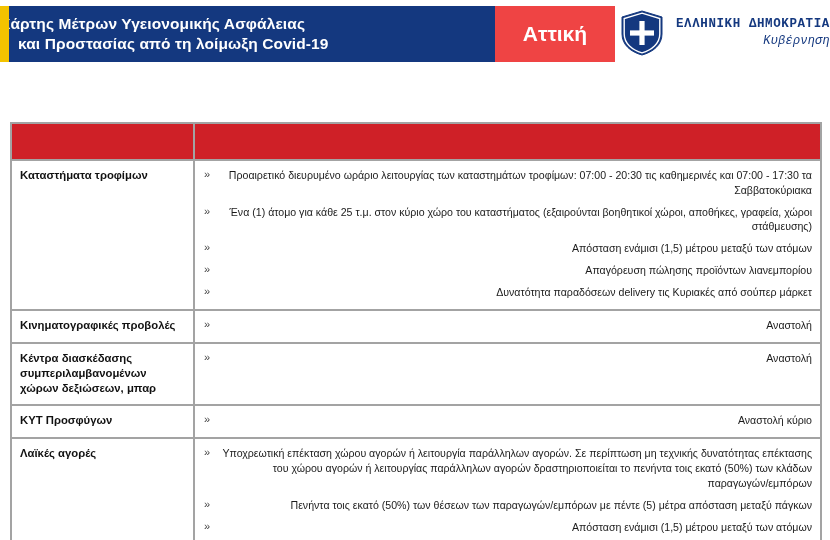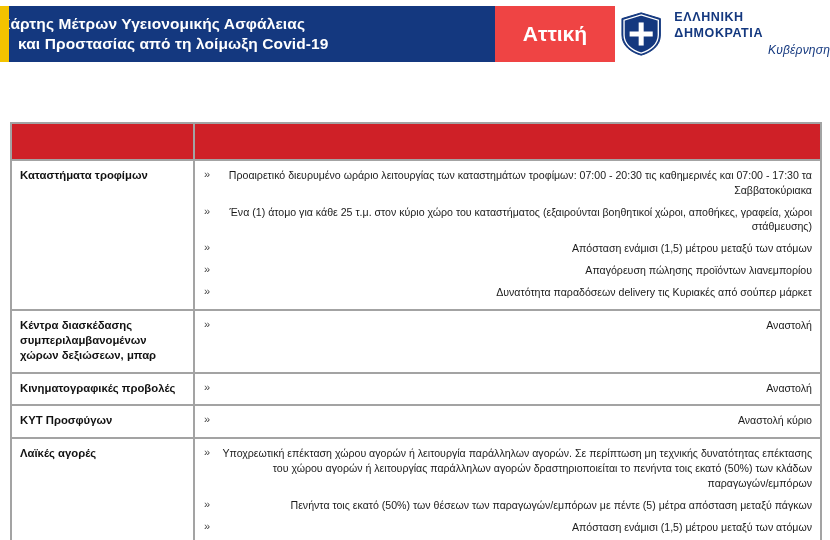--- a/index.html
+++ b/index.html
@@ -69,20 +69,21 @@
   }
   .header-spacer { flex: 1 1 auto; background: #ffffff; }
 
   .gov-logo {
     position: absolute;
     left: 620px;
     top: 10px;
     display: flex;
     align-items: center;
     gap: 12px;
+    font-family: Liberation Mono, monospace;
   }
   .gov-emblem {
     width: 44px;
     height: 46px;
   }
   .gov-text {
     line-height: 1.25;
   }
   .gov-text .gov-name {
     display: block;
@@ -203,29 +204,29 @@
               <ul class="bullets">
                 <li>Προαιρετικό διευρυμένο ωράριο λειτουργίας των καταστημάτων τροφίμων: 07:00 - 20:30 τις καθημερινές και 07:00 - 17:30 τα Σαββατοκύριακα</li>
                 <li>Ένα (1) άτομο για κάθε 25 τ.μ. στον κύριο χώρο του καταστήματος (εξαιρούνται βοηθητικοί χώροι, αποθήκες, γραφεία, χώροι στάθμευσης)</li>
                 <li>Απόσταση ενάμισι (1,5) μέτρου μεταξύ των ατόμων</li>
                 <li>Απαγόρευση πώλησης προϊόντων λιανεμπορίου</li>
                 <li>Δυνατότητα παραδόσεων delivery τις Κυριακές από σούπερ μάρκετ</li>
               </ul>
             </td>
           </tr>
           <tr>
+            <td class="cat">Κινηματογραφικές προβολές</td>
+            <td class="items">
+              <ul class="bullets">
+                <li>Αναστολή</li>
+              </ul>
+            </td>
+          </tr>
+          <tr>
             <td class="cat">Κέντρα διασκέδασης συμπεριλαμβανομένων χώρων δεξιώσεων, μπαρ</td>
-            <td class="items">
-              <ul class="bullets">
-                <li>Αναστολή</li>
-              </ul>
-            </td>
-          </tr>
-          <tr>
-            <td class="cat">Κινηματογραφικές προβολές</td>
             <td class="items">
               <ul class="bullets">
                 <li>Αναστολή</li>
               </ul>
             </td>
           </tr>
           <tr>
             <td class="cat">ΚΥΤ Προσφύγων</td>
             <td class="items">
               <ul class="bullets">

